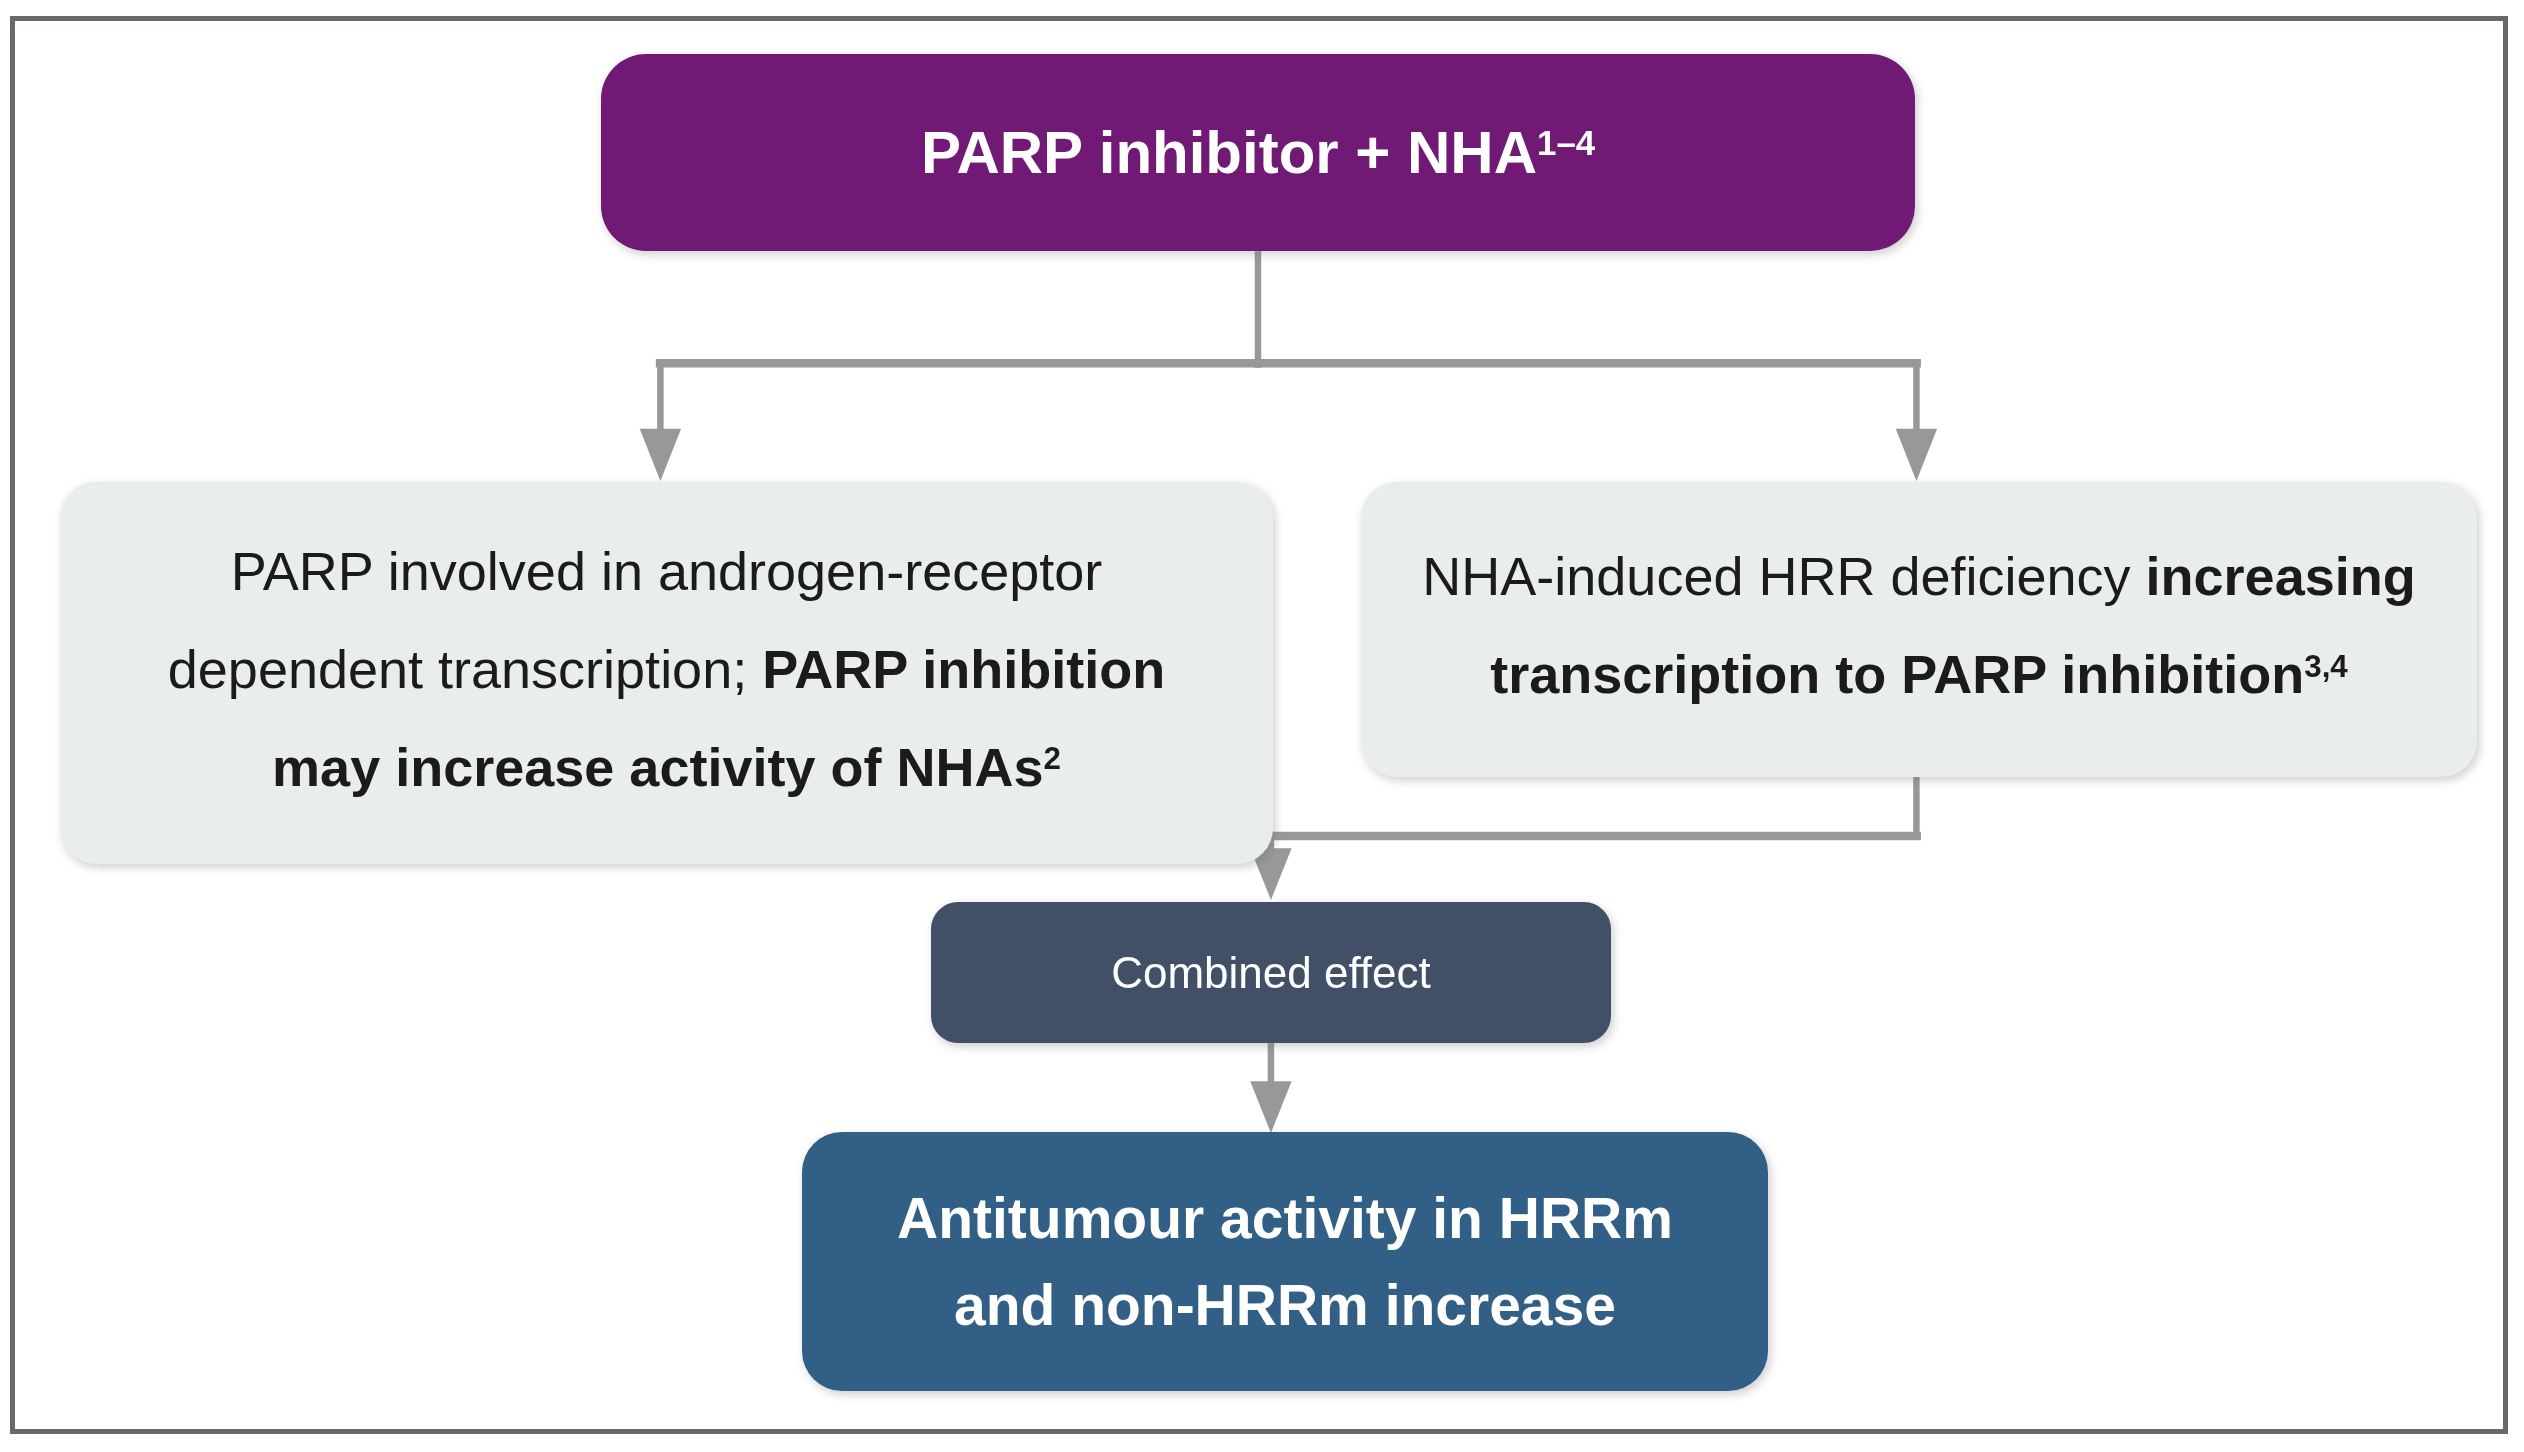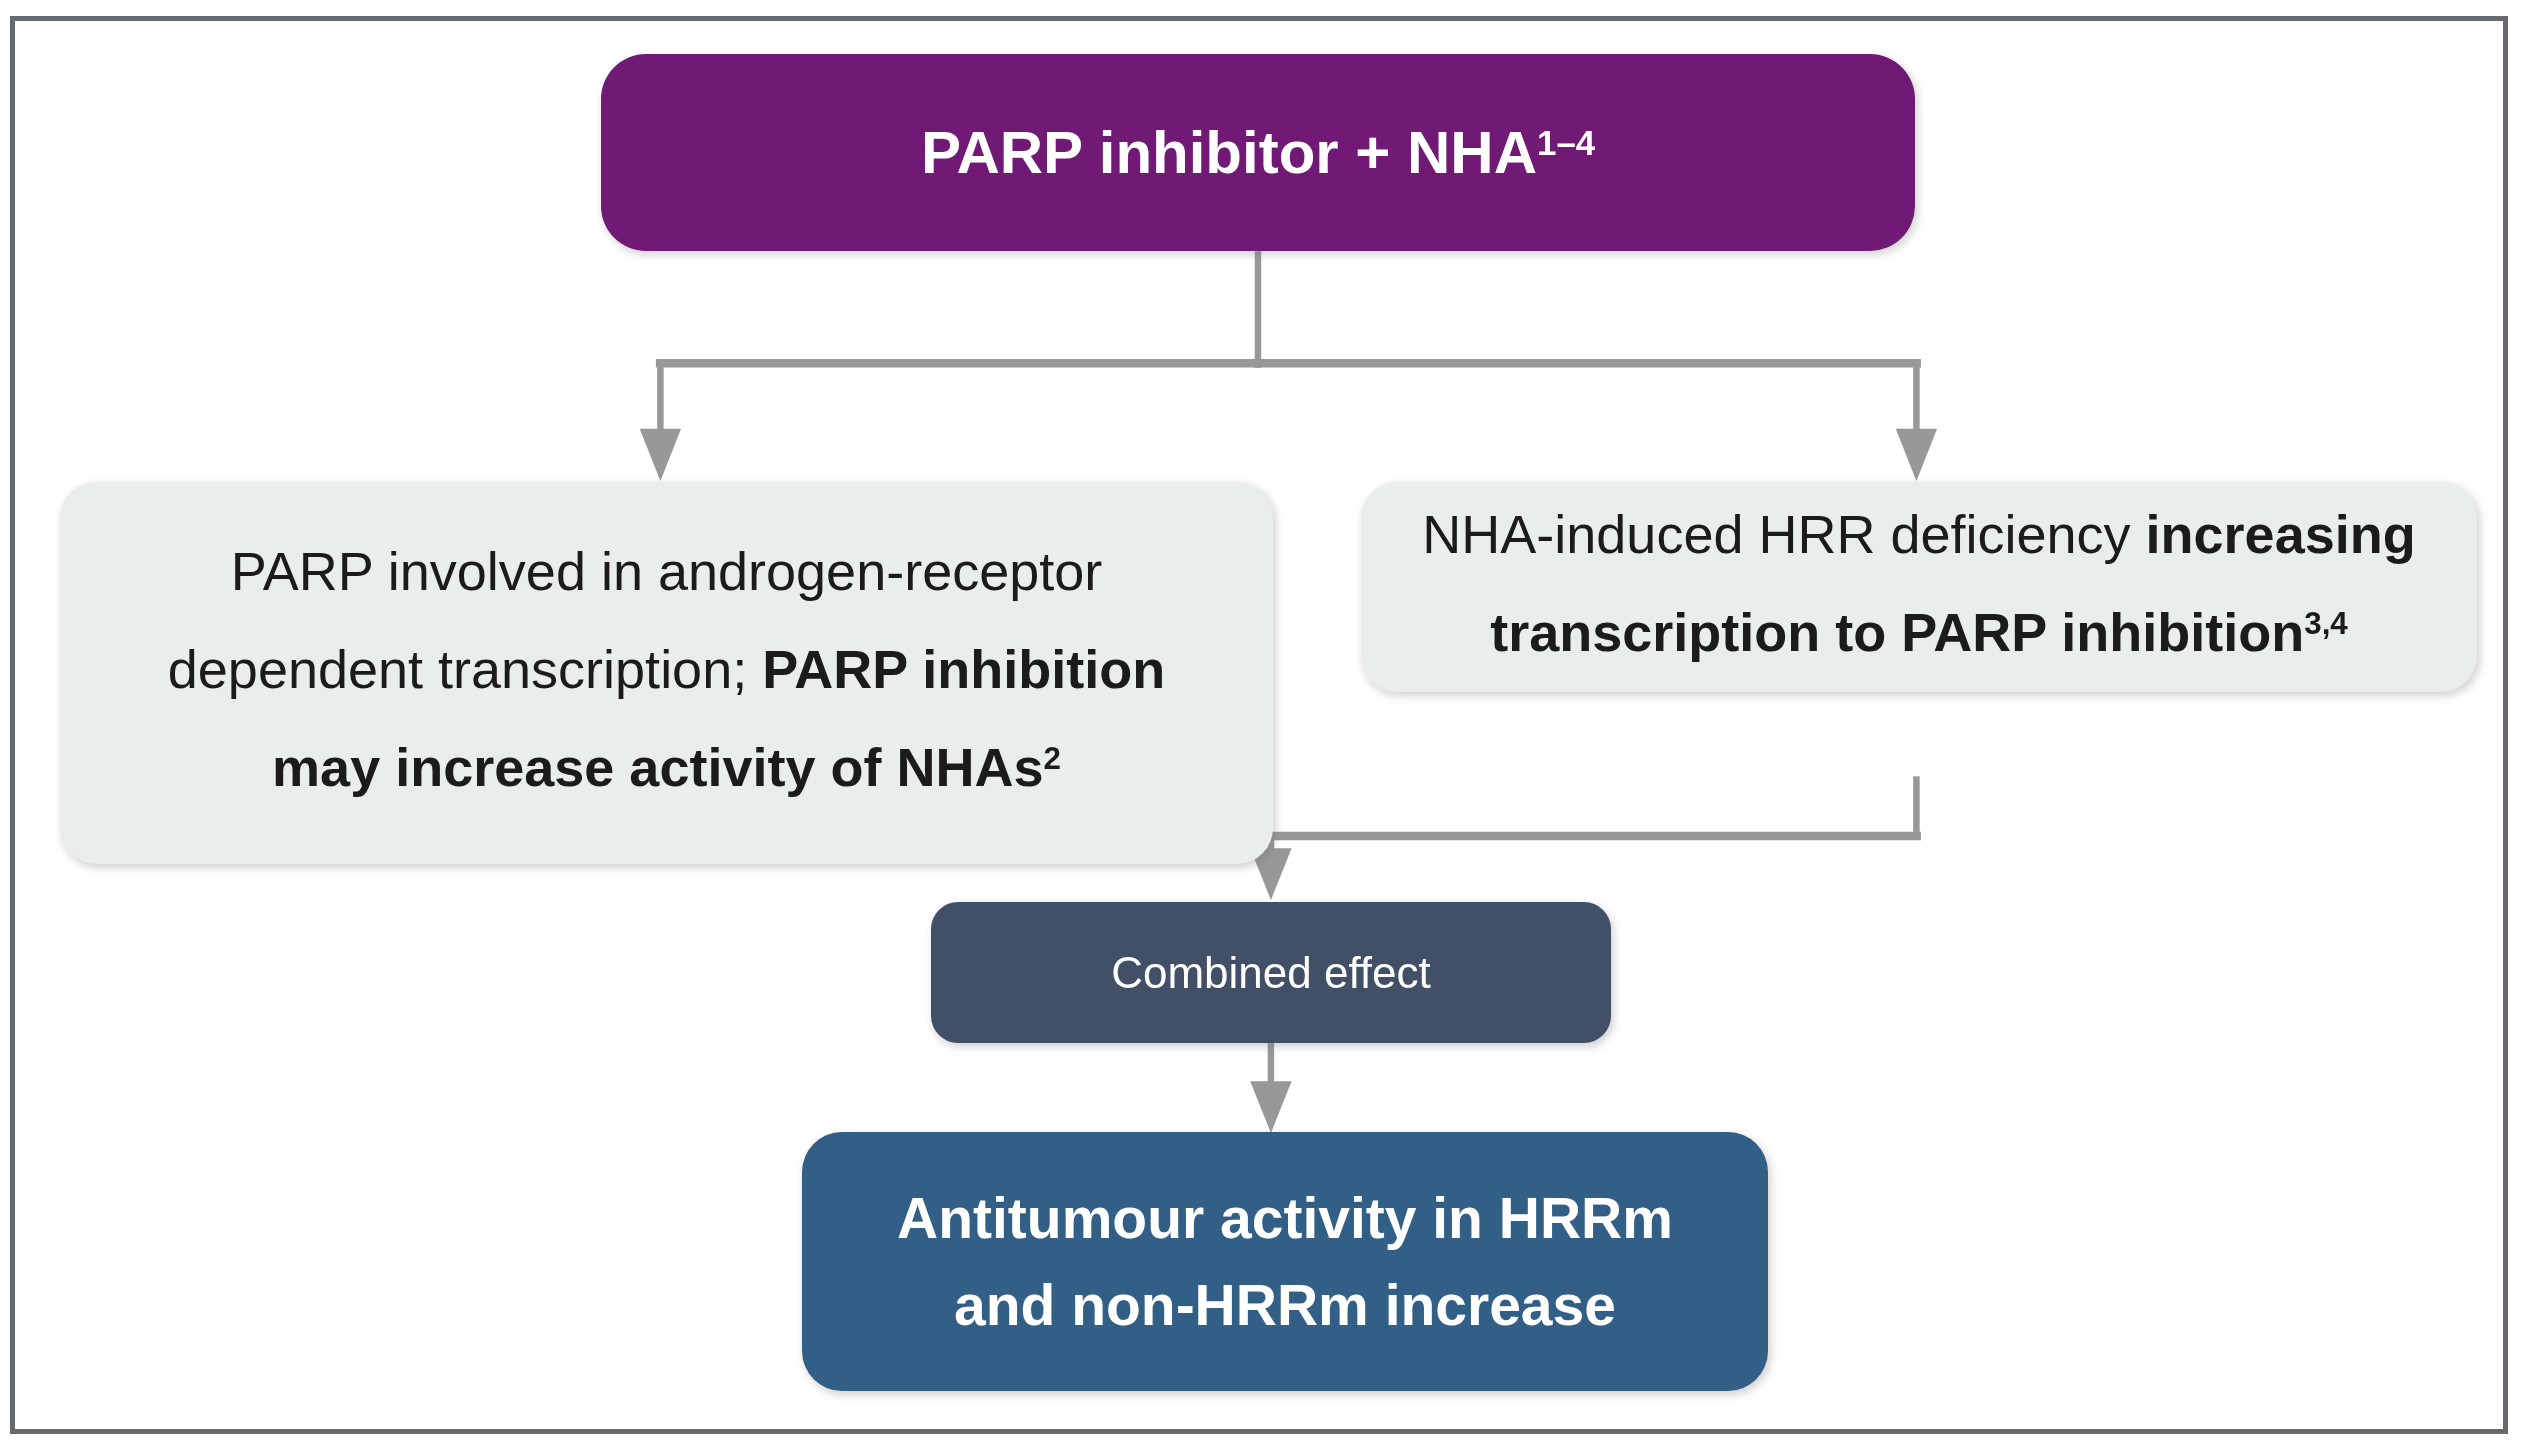--- a/index.html
+++ b/index.html
@@ -52,21 +52,21 @@
     font-size: 60px;
     font-weight: bold;
   }
   .side-box {
     font-size: 54px;
     line-height: 98px;
     border-radius: 36px;
     font-weight: 400;
   }
   .left-box  { left: 60px;   top: 482px; width: 1213px; height: 382px; }
-  .right-box { left: 1361px; top: 482px; width: 1116px; height: 210px; }
+  .right-box { left: 1361px; top: 482px; width: 1116px; height: 295px; }
   .combined-box {
     left: 931px; top: 902px;
     width: 680px; height: 141px;
     border-radius: 27px;
     font-size: 44px;
     font-weight: 400;
   }
   .outcome-box {
     left: 802px; top: 1132px;
     width: 966px; height: 259px;

